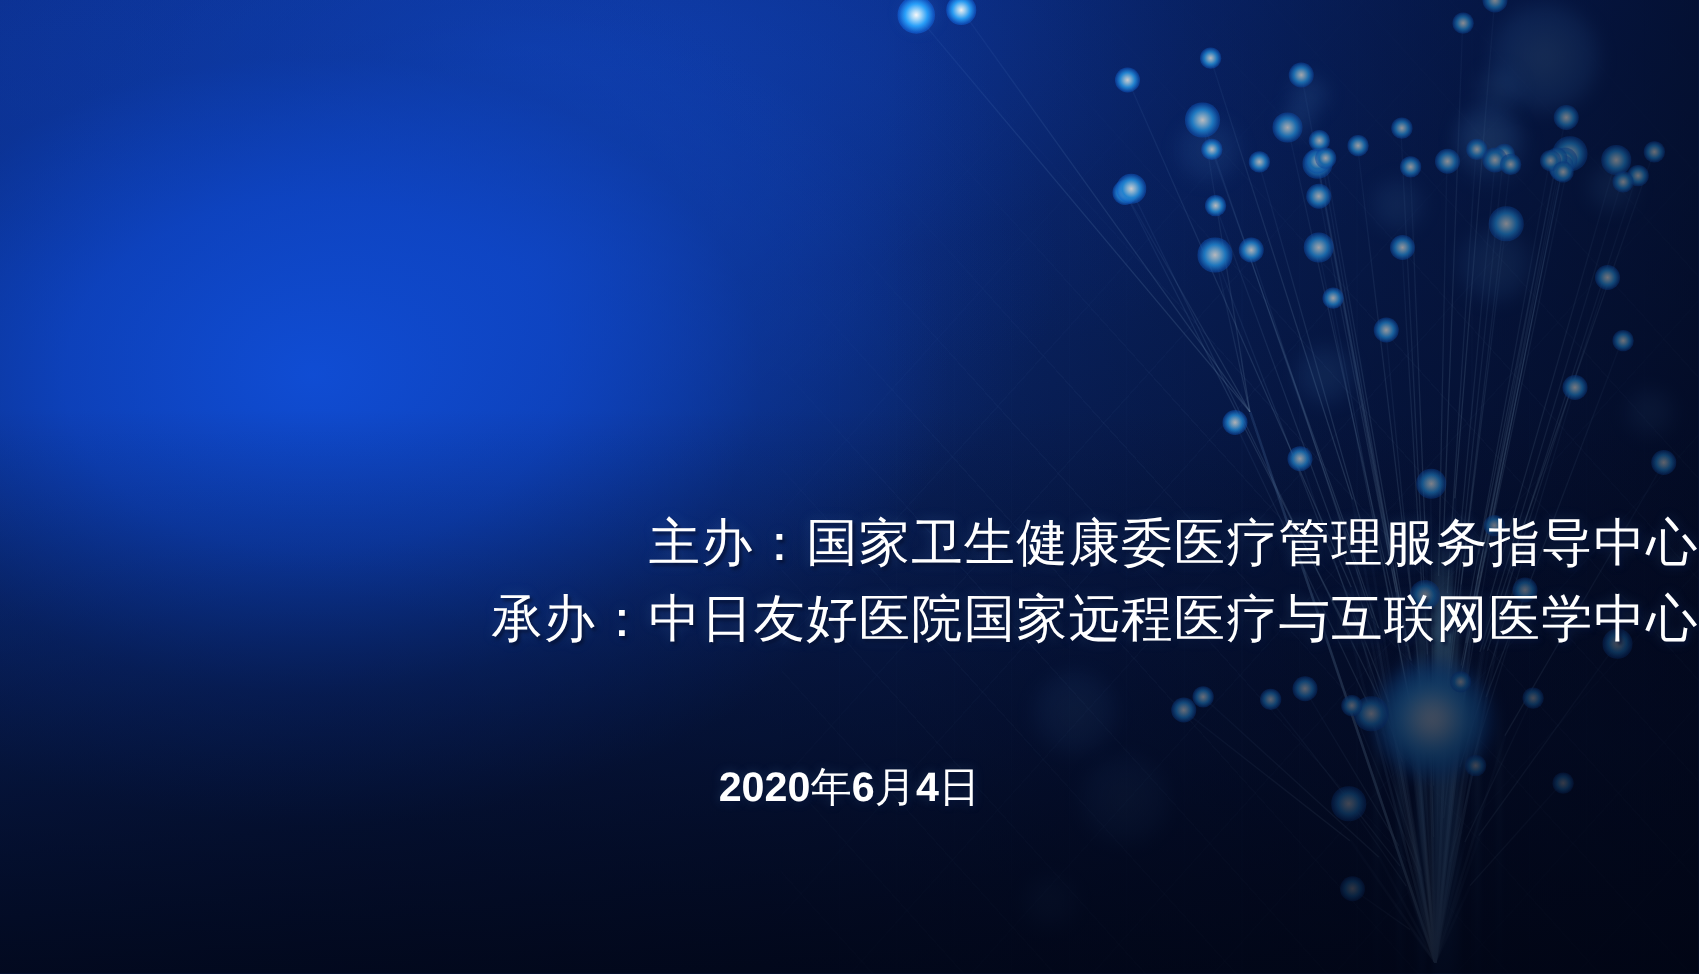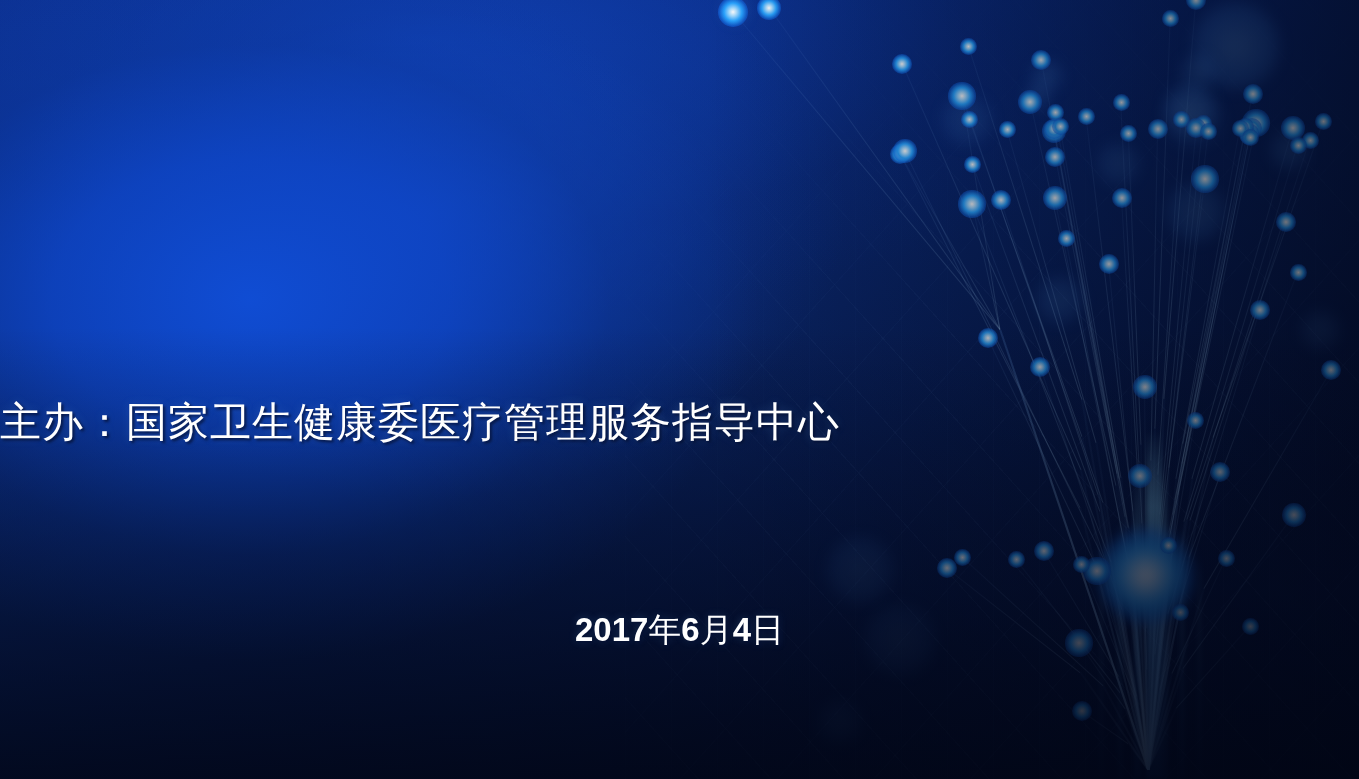--- a/index.html
+++ b/index.html
@@ -115,22 +115,22 @@
     white-space: nowrap;
     text-shadow:
       2px 3px 3px rgba(3,14,48,0.85),
       0 0 16px rgba(120,180,255,0.30);
   }
 
   .subtitle-block {
     position: absolute;
     left: 0;
     right: 0;
-    top: 392px;
-    text-align: left;
+    top: 404px;
+    text-align: right;
   }
 
   .subtitle-line {
     color: #ffffff;
     font-family: "Liberation Serif", "DejaVu Serif", serif;
     font-size: 41px;
     line-height: 1.48;
     letter-spacing: 1px;
     white-space: nowrap;
     text-shadow:
@@ -417,20 +417,21 @@
       <div class="node" style="left: 1159.5px; top: 536.5px; width: 17px; height: 17px;"></div>
     </div>
 
   <div class="bg-layer bg-vignette"></div>
 
   <div class="content">
 
 
     <div class="subtitle-block">
       <div class="subtitle-line">主办：国家卫生健康委医疗管理服务指导中心</div>
+      <div class="subtitle-line">承办：中日友好医院国家远程医疗与互联网医学中心</div>
     </div>
 
     <div class="date-line">
-      <span class="num">2017</span><span>年</span><span class="num">6</span><span>月</span><span class="num">4</span><span>日</span>
+      <span class="num">2020</span><span>年</span><span class="num">6</span><span>月</span><span class="num">4</span><span>日</span>
     </div>
 
   </div>
 </div>
 
 </body></html>

